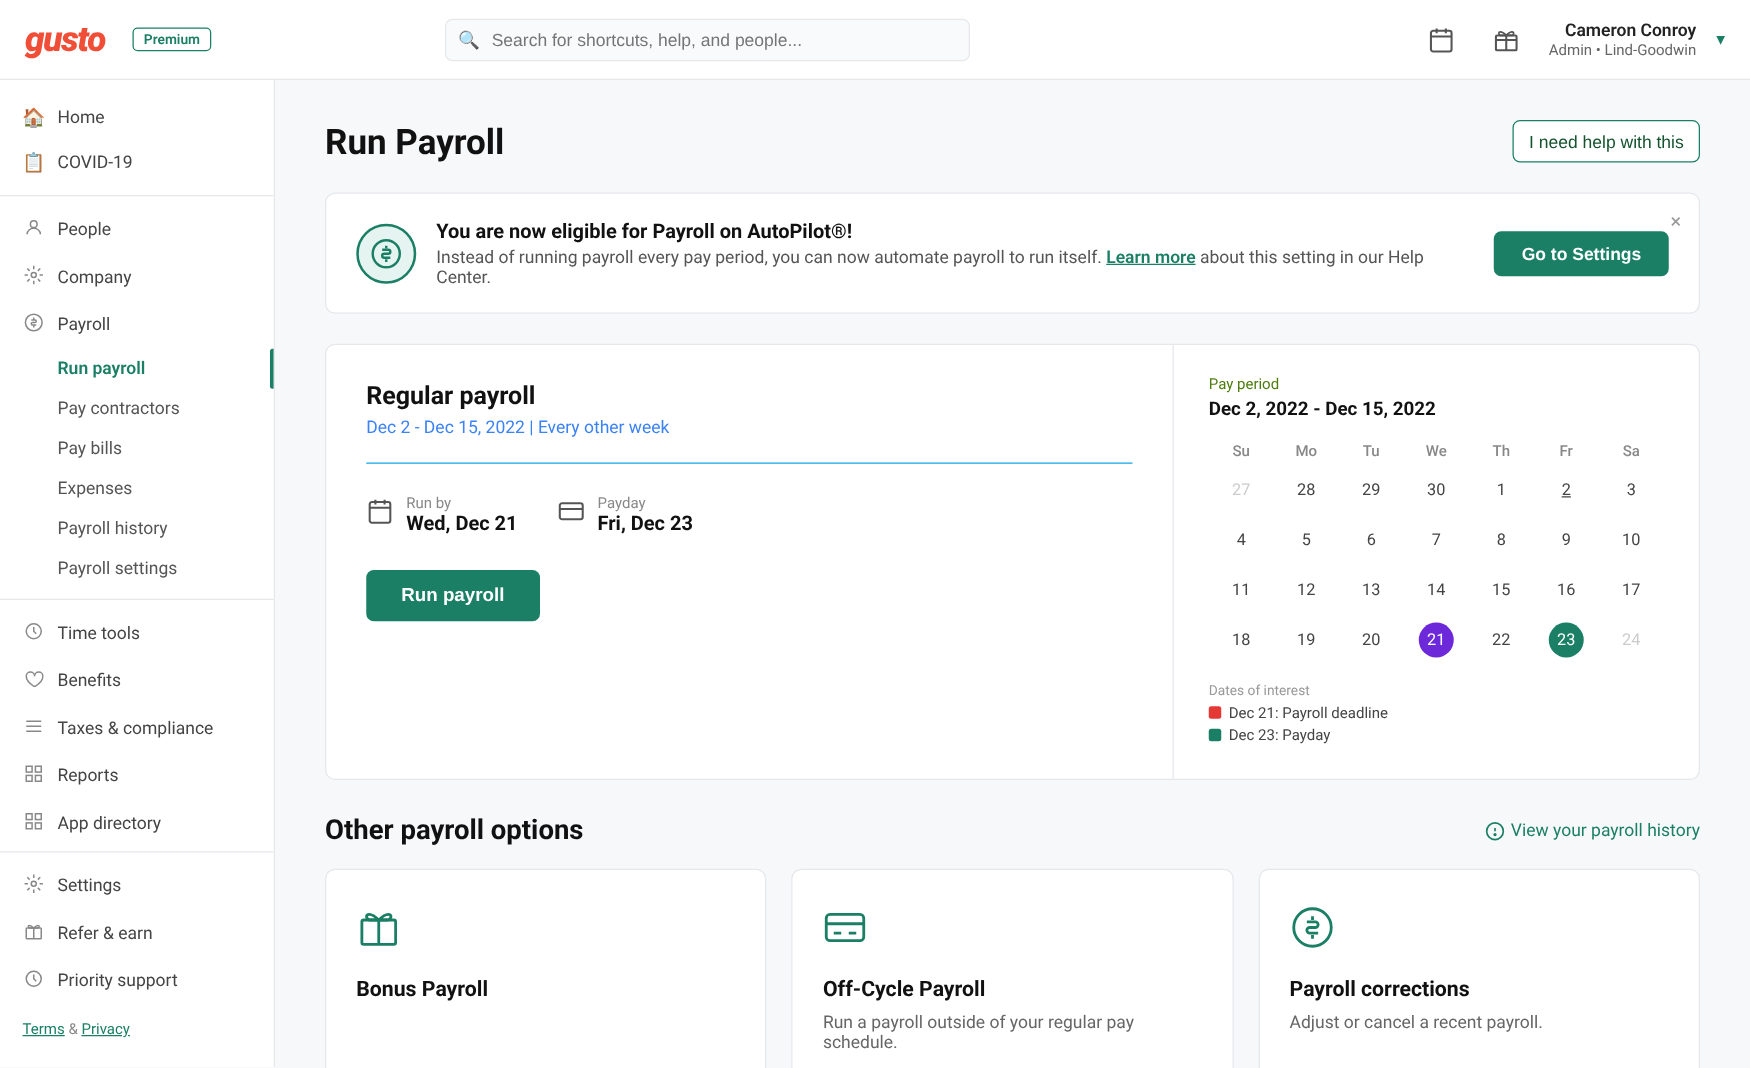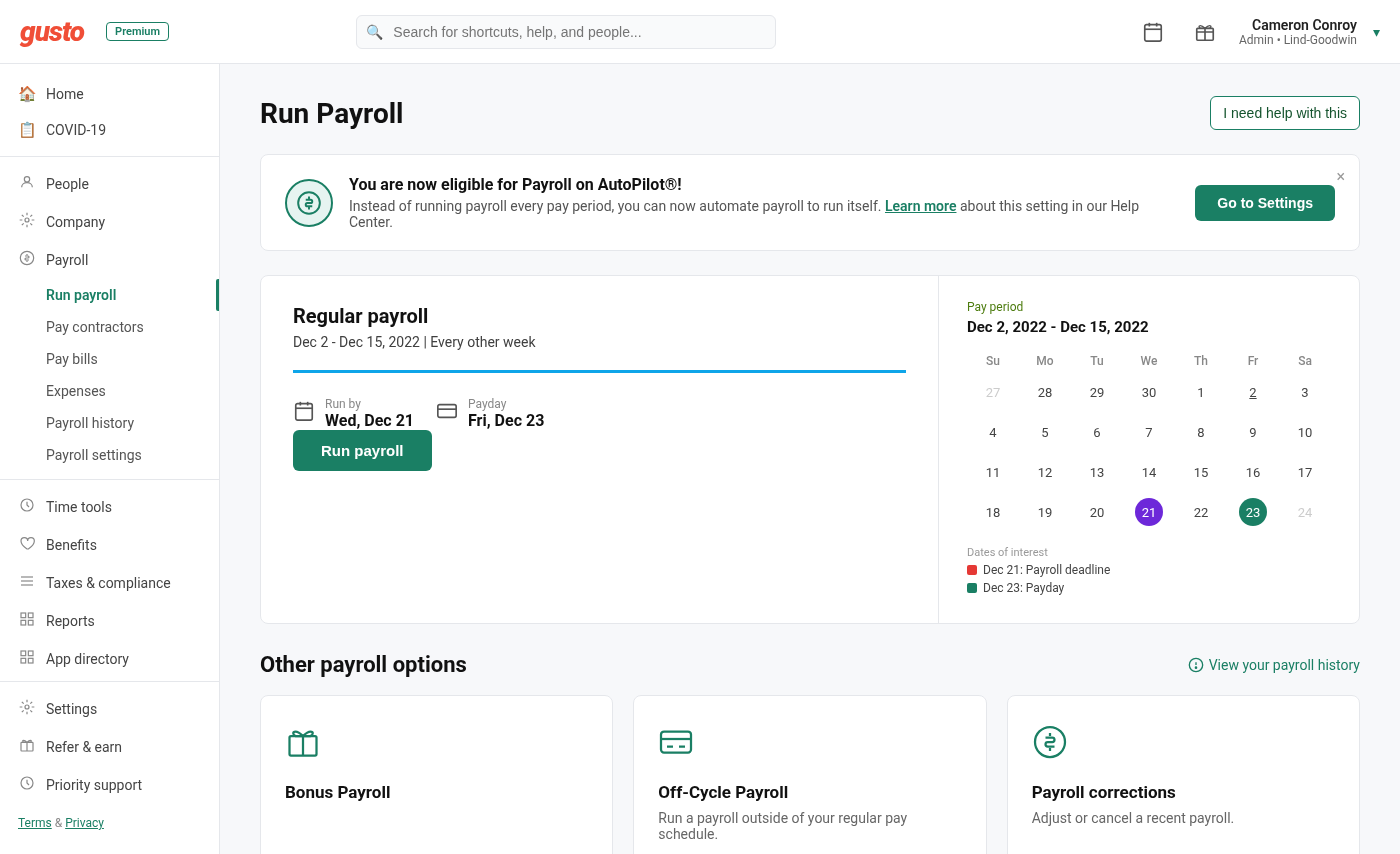--- a/index.html
+++ b/index.html
@@ -46,22 +46,22 @@
     .banner-text h3 { font-size: 16px; font-weight: 700; color: #111; margin-bottom: 4px; }
     .banner-text p { font-size: 14px; color: #555; }
     .banner-text a { color: #1a7f64; font-weight: 600; text-decoration: underline; cursor: pointer; }
     .banner-btn { margin-left: auto; background: #1a7f64; color: #fff; border: none; padding: 10px 22px; border-radius: 6px; font-size: 14px; font-weight: 600; cursor: pointer; white-space: nowrap; flex-shrink: 0; }
     .banner-close { position: absolute; top: 12px; right: 14px; cursor: pointer; color: #999; font-size: 16px; }
 
     
     .payroll-card { background: #fff; border: 1px solid #e5e7eb; border-radius: 8px; margin-bottom: 28px; display: flex; }
     .payroll-left { flex: 1; padding: 28px 32px; border-right: 1px solid #e5e7eb; }
     .payroll-left h2 { font-size: 20px; font-weight: 700; color: #111; margin-bottom: 6px; }
-    .payroll-left .date-range { font-size: 14px; color: #404040; margin-bottom: 24px; padding-bottom: 20px; border-bottom: 3px solid #0ea5e9; }
-    .run-info { display: flex; gap: 22px; }
+    .payroll-left .date-range { font-size: 14px; color: #3b82f6; margin-bottom: 24px; padding-bottom: 20px; border-bottom: 1px solid #0ea5e9; }
+    .run-info { display: flex; gap: 32px; margin-bottom: 28px; }
     .run-info-item { display: flex; align-items: center; gap: 10px; }
     .run-info-item .icon { font-size: 20px; color: #555; }
     .run-info-item .label { font-size: 12px; color: #888; }
     .run-info-item .value { font-size: 16px; font-weight: 700; color: #111; }
     .run-payroll-btn { background: #1a7f64; color: #fff; border: none; padding: 12px 28px; border-radius: 6px; font-size: 15px; font-weight: 600; cursor: pointer; }
 
     
     .payroll-right { width: 420px; padding: 24px 28px; flex-shrink: 0; }
     .cal-header { font-size: 12px; color: #4d7c0f; margin-bottom: 4px; }
     .cal-title { font-size: 15px; font-weight: 700; color: #111; margin-bottom: 14px; }

